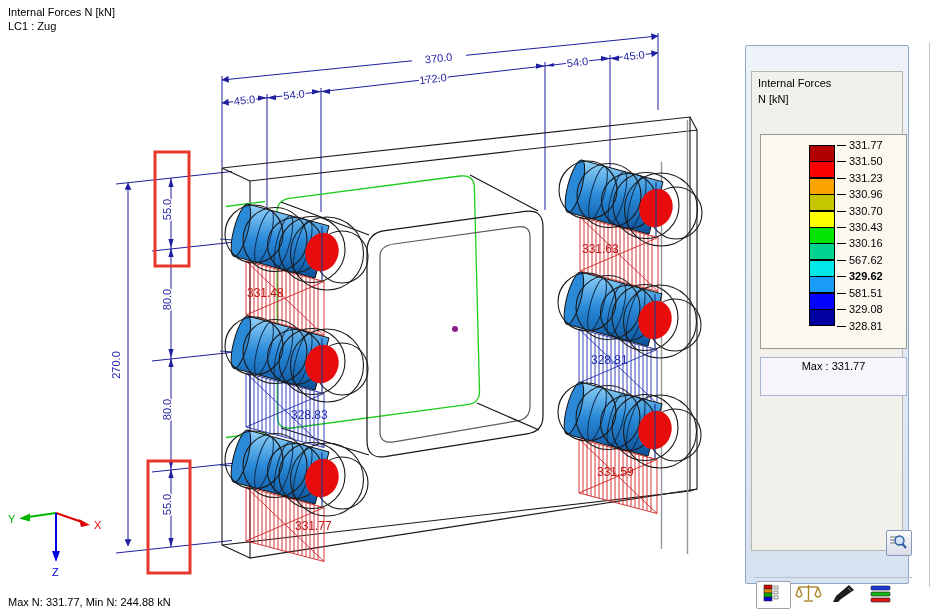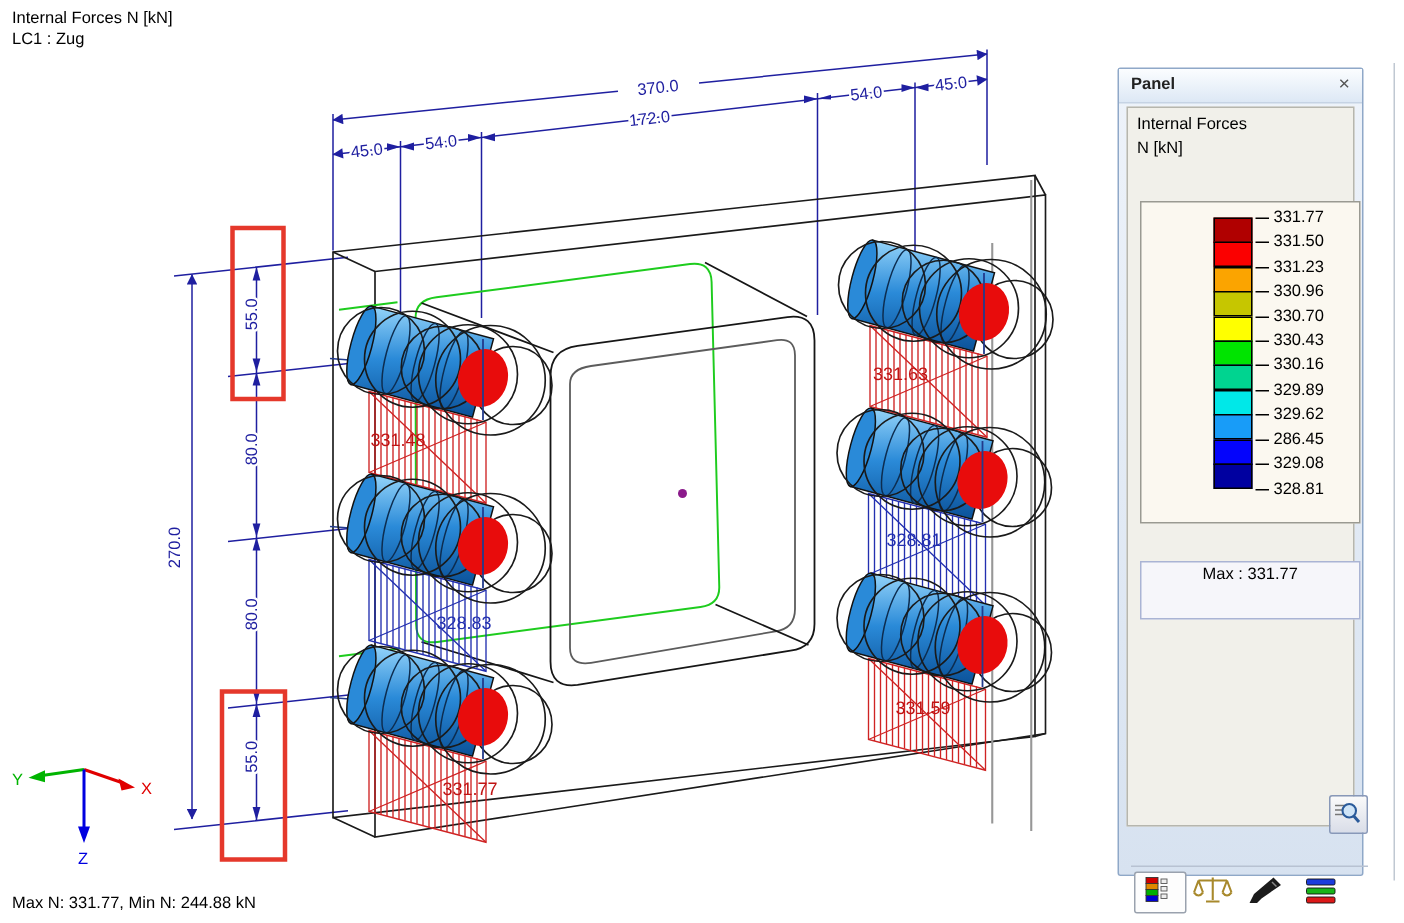--- a/index.html
+++ b/index.html
@@ -19,21 +19,21 @@
   #panel-close{position:absolute;right:8px;top:2px;font-size:13px;color:#555;cursor:pointer;}
   #panel-body{position:absolute;left:5px;top:25px;width:150px;height:478px;
          background:#f1f0ea;border:1px solid #b6b6ae;}
   .pb-line{position:absolute;font-size:11px;color:#000;}
   #legend-box{position:absolute;left:8px;top:62px;width:145px;height:213px;
          background:#fbf8f0;border:1px solid #9a9a92;}
   .swatch{position:absolute;left:48px;width:26px;height:17px;border:1px solid #000;box-sizing:border-box;}
   .ltick{position:absolute;left:76px;width:9px;height:1px;background:#000;}
   .lval{position:absolute;left:88px;font-size:11px;color:#000;}
   #maxmin{position:absolute;left:8px;top:285px;width:145px;height:37px;background:#f6f6fa;
-          border:1px solid #aab4d4;font-size:11px;color:#000;text-align:center;line-height:17px;margin-top:17px;}
+          border:1px solid #aab4d4;font-size:11px;color:#000;text-align:center;line-height:17px;}
   #magbtn{position:absolute;left:134px;top:458px;width:24px;height:24px;
           background:linear-gradient(#fafafa,#d9dde8);border:1px solid #8898b8;border-radius:2px;}
   #tabsep{position:absolute;left:2px;top:505px;width:158px;height:1px;background:#b8c2d2;}
   .ptab{position:absolute;top:509px;width:33px;height:26px;border:1px solid transparent;border-radius:2px;}
   .ptab.sel{background:#fdfdfd;border:1px solid #9aa2ae;}
   #win-edge{position:absolute;left:929px;top:42px;width:1px;height:545px;background:#c0c8d2;z-index:0;}
 </style>
 </head>
 <body>
 
@@ -204,24 +204,20 @@
     <text x="52" y="576" font-size="11" stroke="none" fill="#0000e0">Z</text>
   </g>
 </svg>
 
 <div class="txt" style="left:8px;top:6px;text-align:right;">Internal Forces N [kN]</div>
 <div class="txt" style="left:8px;top:20px;text-align:center;">LC1 : Zug</div>
 <div class="txt" style="left:8px;top:596px;">Max N: 331.77, Min N: 244.88 kN</div>
 <div id="win-edge"></div>
 
 <div id="panel">
-  <div id="panel-title">
-    <span class="cap">Panel</span>
-    <span id="panel-close">×</span>
-  </div>
   <div id="panel-body">
     <div class="pb-line" style="left:6px;top:5px;">Internal Forces</div>
     <div class="pb-line" style="left:6px;top:21px;">N [kN]</div>
 
     <div id="legend-box">
 
       <div class="swatch" style="top: 10px; background-color: rgb(176, 0, 0);"></div>
       <div class="swatch" style="top: 26.4px; background-color: rgb(251, 0, 0);"></div>
       <div class="swatch" style="top: 42.8px; background-color: rgb(251, 164, 0);"></div>
       <div class="swatch" style="top: 59.2px; background-color: rgb(198, 198, 0);"></div>
@@ -246,23 +242,23 @@
       <div class="ltick" style="top:174px;"></div>
         <div class="ltick" style="top:191px;"></div>
 
       <div class="lval" style="top:4px;">331.77</div>
       <div class="lval" style="top:20.4px;">331.50</div>
       <div class="lval" style="top:36.8px;">331.23</div>
       <div class="lval" style="top:53.2px;">330.96</div>
       <div class="lval" style="top:69.6px;">330.70</div>
       <div class="lval" style="top:86px;">330.43</div>
       <div class="lval" style="top:102.4px;">330.16</div>
-      <div class="lval" style="top:118.8px;">329.89</div>
-      <div class="lval" style="top:135.2px;">329.62</div>
-      <div class="lval" style="top:151.6px;">286.45</div>
+      <div class="lval" style="top:118.8px;">567.62</div>
+      <div class="lval" style="top:135.2px;font-weight:bold;">329.62</div>
+      <div class="lval" style="top:151.6px;">581.51</div>
       <div class="lval" style="top:168px;">329.08</div>
       <div class="lval" style="top:184.8px;">328.81</div>
     </div>
 
     <div id="maxmin">
       <div>Max  :  331.77</div>
     </div>
 
     <div id="magbtn">
       <svg width="22" height="22" viewBox="0 0 22 22">

